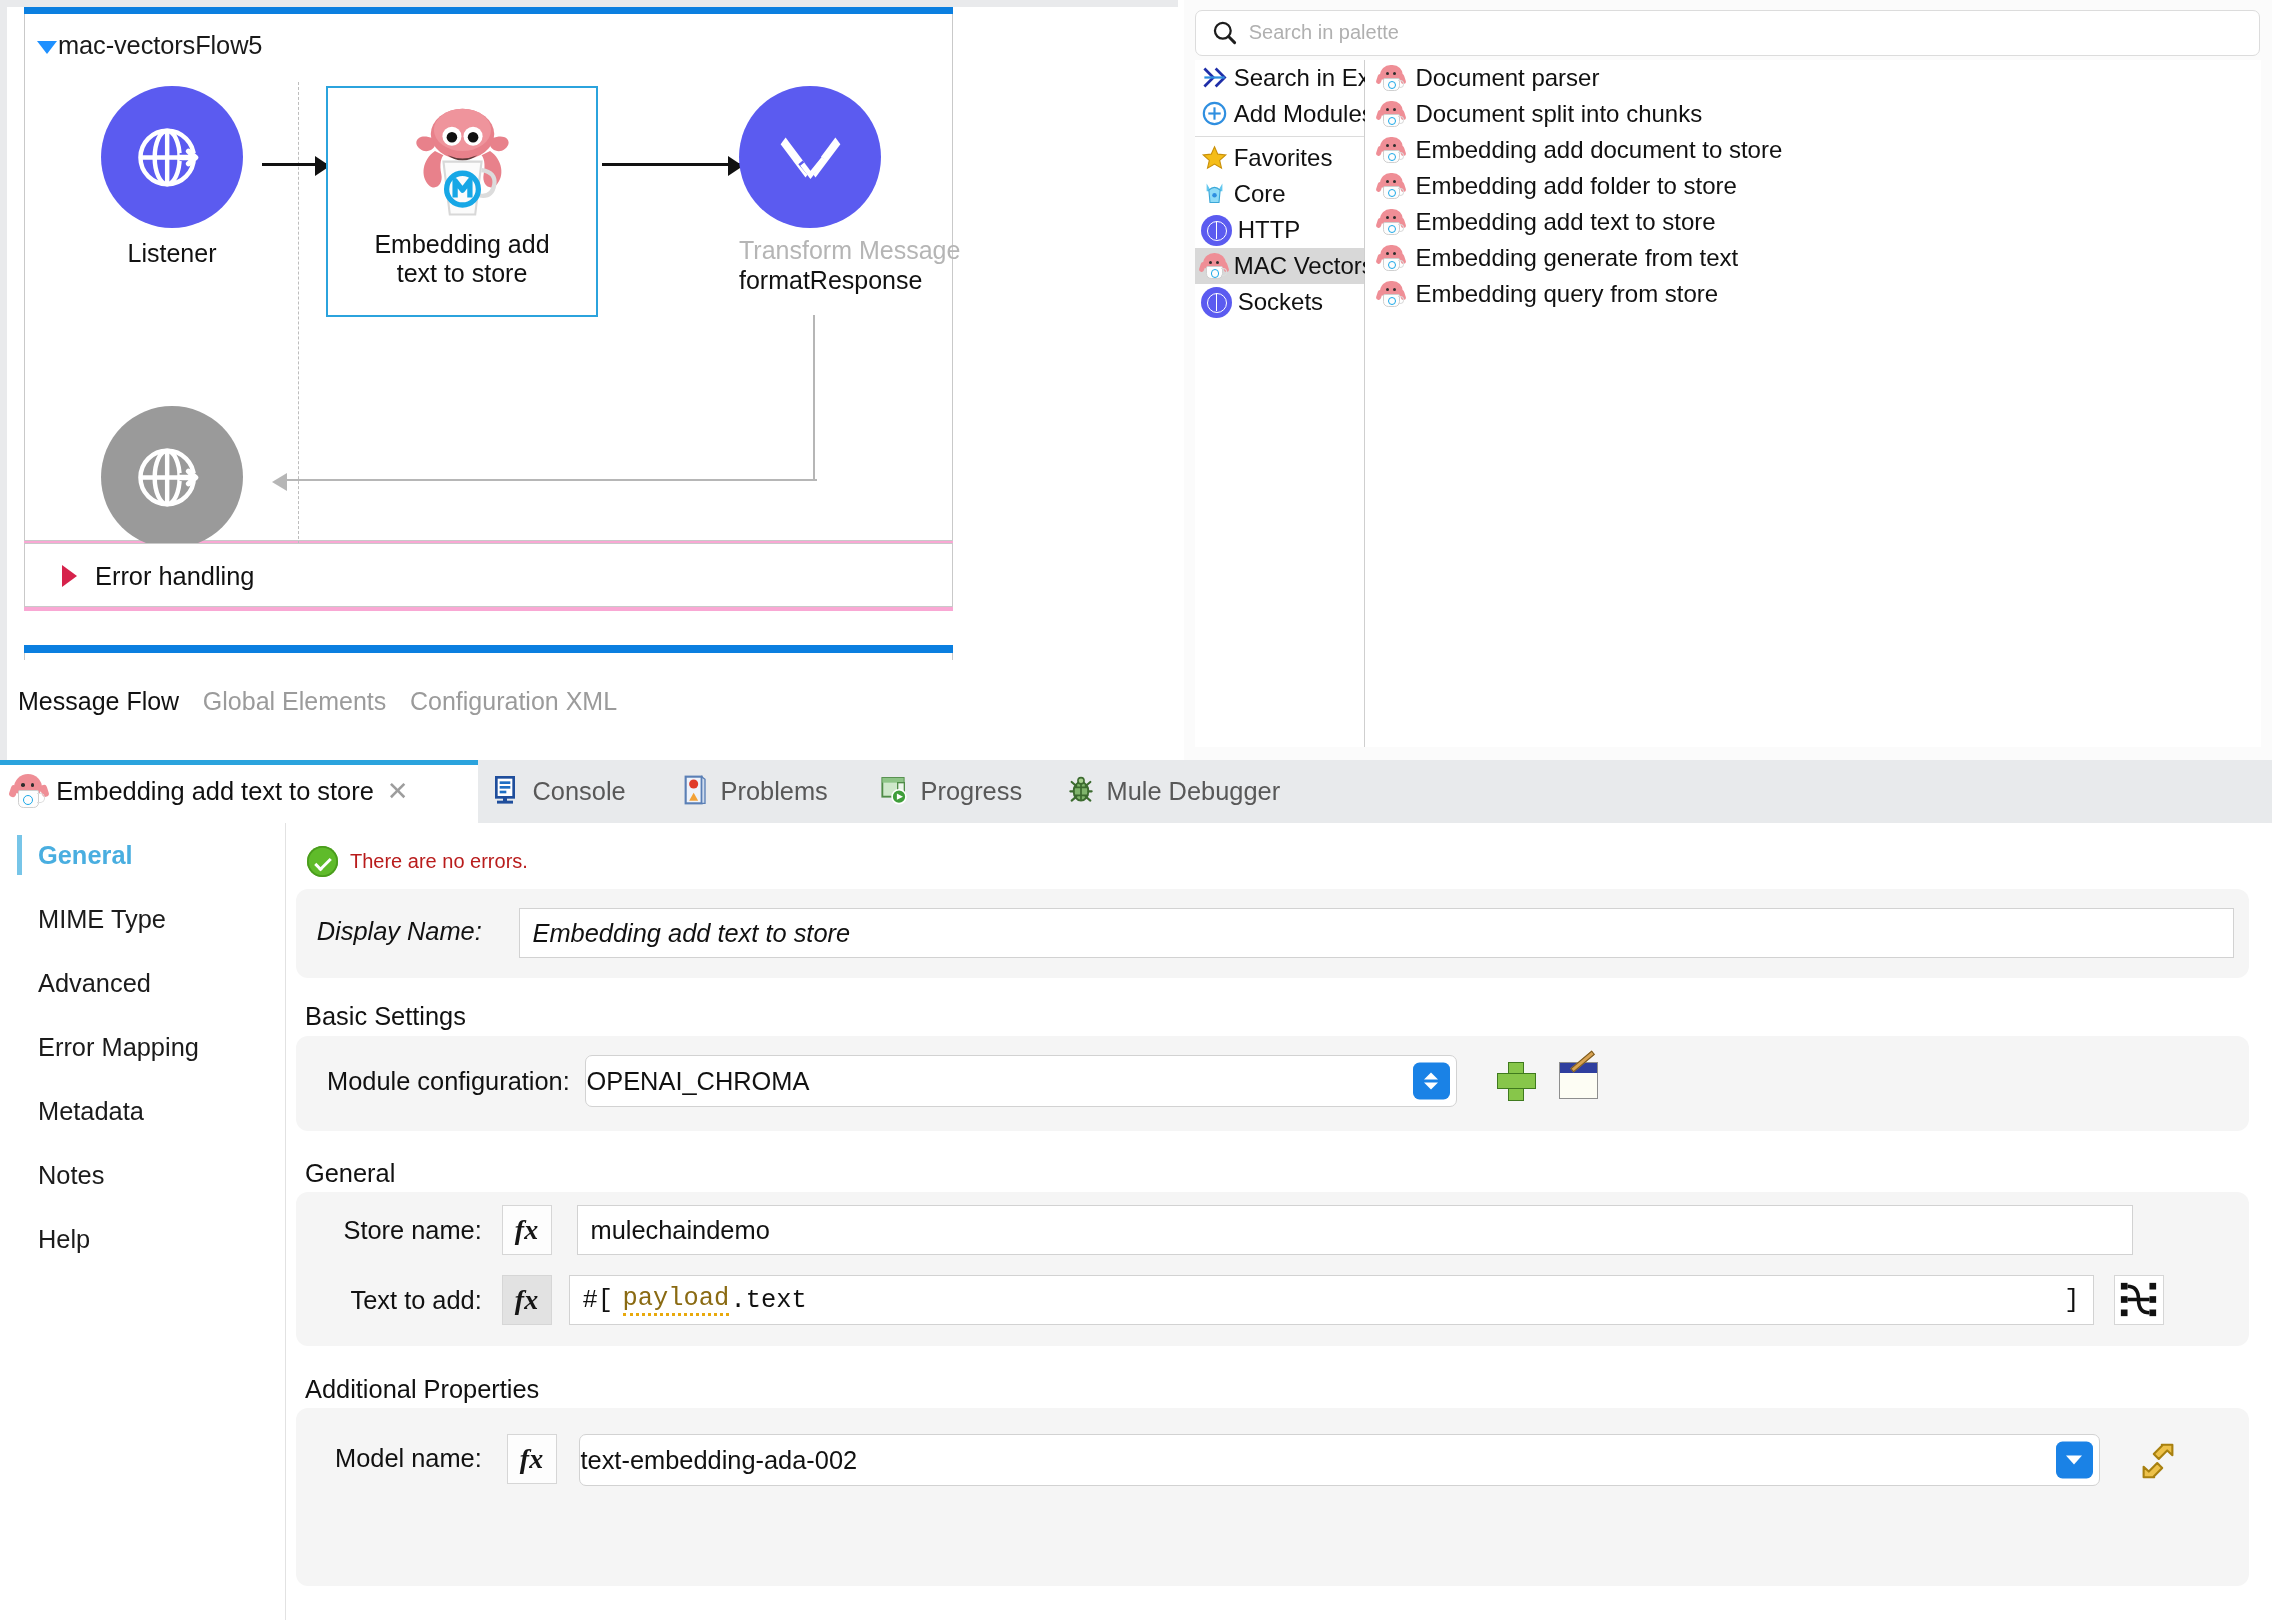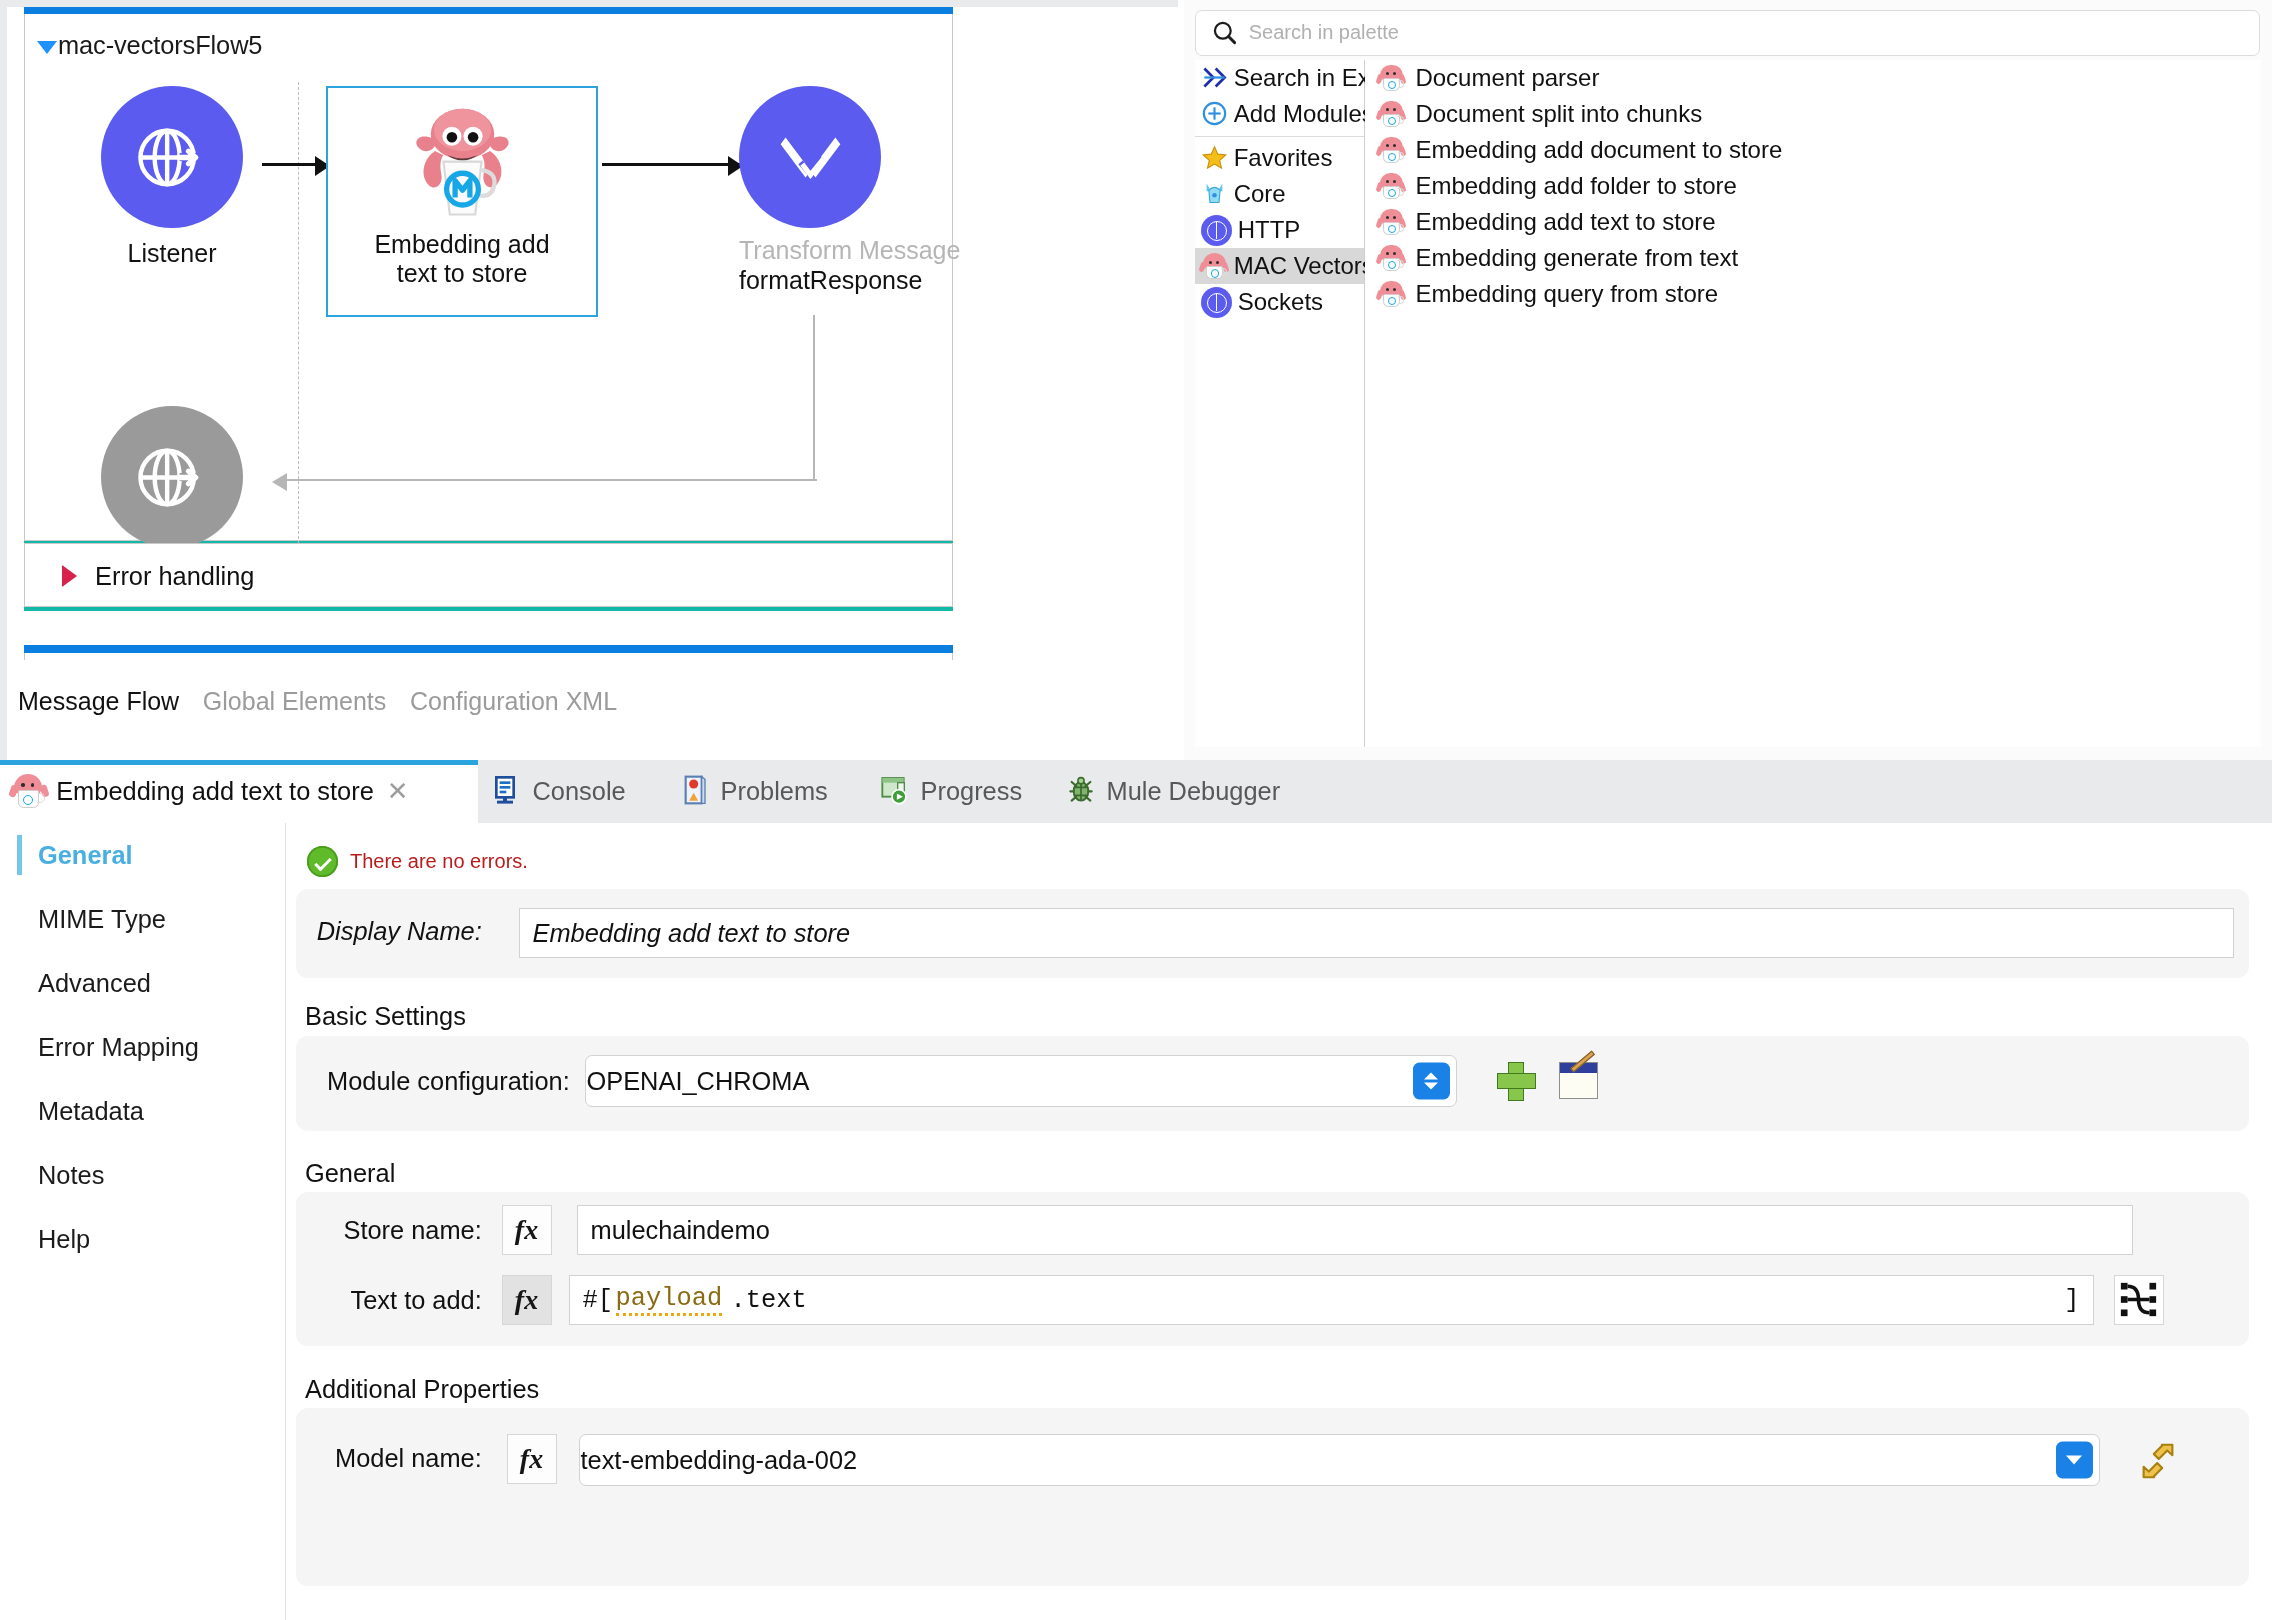--- a/index.html
+++ b/index.html
@@ -12,21 +12,21 @@
   }
 
   
   #top-area { position:absolute; left:0; top:0; width:2273px; height:760px; background:#ffffff; }
 
   
   #canvas-panel { position:absolute; left:0; top:0; width:1178px; height:760px; background:#ffffff; }
   #canvas-outer-bg { position:absolute; left:0; top:0; width:1178px; height:760px; background:#e9eaec; }
   #canvas-white { position:absolute; left:7px; top:7px; width:1171px; height:753px; background:#ffffff; }
 
-  #flow-container { position:absolute; left:24px; top:7px; width:929px; height:604px; background:#14b8a6; }
+  #flow-container { position:absolute; left:24px; top:7px; width:929px; height:604px; background:#f9a8d4; }
   #flow-accent { position:absolute; left:0; top:0; width:929px; height:7px; background:#0b7fe0; }
   #flow-box { position:absolute; left:0; top:7px; width:929px; height:527px; border:1.2px solid #c9c9c9; border-top:none; background:#fff; }
 
   .flow-title { position:absolute; left:33px; top:16.6px; font-size:25.4px; color:#1a1a1a; letter-spacing:-0.1px; }
   .flow-caret { position:absolute; left:12px; top:27px; width:0;height:0;
     border-left:10.7px solid transparent; border-right:10.7px solid transparent; border-top:13.6px solid #1e90ff; }
 
   .dashed-sep { position:absolute; left:273px; top:68px; width:0; height:462px; border-left:1.8px dashed #bdbdbd; }
 
   
@@ -606,21 +606,21 @@
         <div class="f-input" style="left:281px; top:13px; width:1556px; height:50px;">
           <span class="v">mulechaindemo</span>
         </div>
 
         <div class="f-label" style="left:8.3px; top:94px; width:178px;">Text to add:</div>
         <div class="fx-btn on" style="left:206px; top:83px;">
           <span class="fx">fx</span>
         </div>
         <div class="expr-input" style="left:273px; top:83px; width:1525px; height:50px;">
           <span class="expr-hash">#[</span>
-          <span class="expr-tok" style="left:46px;font-family:Liberation Mono, monospace;">payload</span>
+          <span class="expr-tok" style="left:53px;font-family:Liberation Mono, monospace;">payload</span>
           <span class="expr-rest" style="left:161px;">.text</span>
           <span class="expr-close">]</span>
         </div>
         <div class="mapper-ic" style="left:1818px; top:83px;">
           <svg width="47" height="47" viewBox="0 0 24 24" aria-hidden="true">
             <rect x="3" y="3.5" width="3.4" height="3.4" fill="#111"></rect>
             <rect x="3" y="10.3" width="3.4" height="3.4" fill="#111"></rect>
             <rect x="3" y="17.1" width="3.4" height="3.4" fill="#111"></rect>
             <rect x="17.6" y="3.5" width="3.4" height="3.4" fill="#111"></rect>
             <rect x="17.6" y="10.3" width="3.4" height="3.4" fill="#111"></rect>

